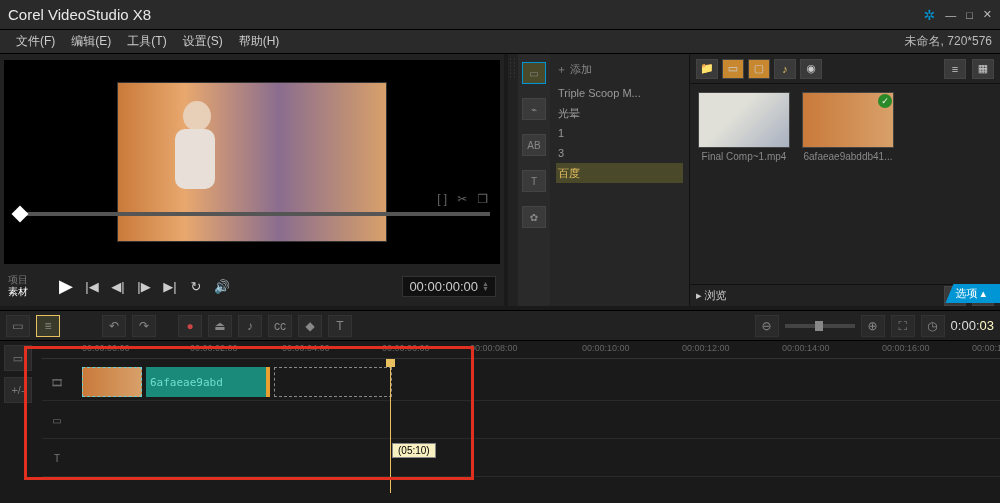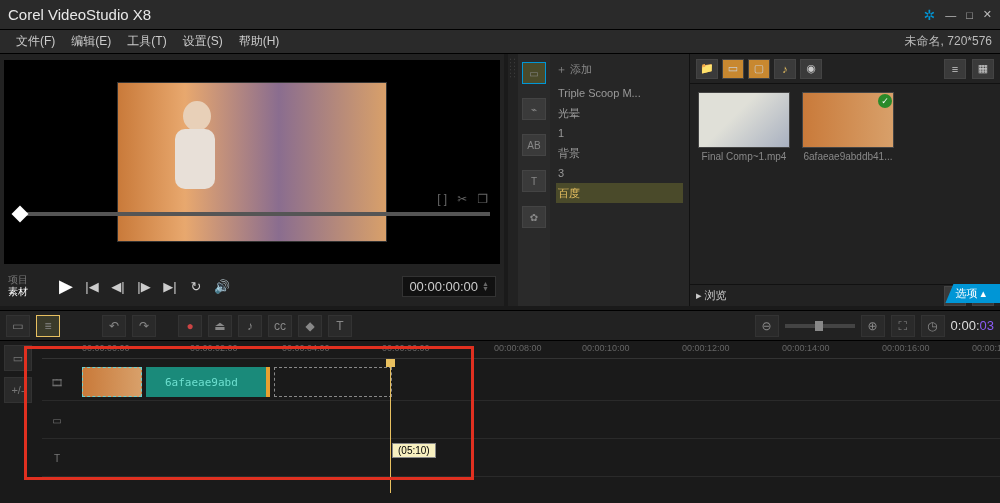--- a/index.html
+++ b/index.html
@@ -69,31 +69,31 @@
 
 
 .timeline { position:absolute; top:310px; left:0; right:0; bottom:0; background:#1a1a1a; border-top:1px solid #000; }
 .tl-toolbar { height:30px; display:flex; align-items:center; padding:0 6px; gap:6px; background:#222; border-bottom:1px solid #000; }
 .tl-tbtn { width:24px; height:22px; background:#2a2a2a; border:1px solid #333; cursor:pointer; display:flex; align-items:center; justify-content:center; color:#888; font-size:12px; }
 .tl-tbtn.active { border-color:#e8c060; background:#3a3a2a; }
 .tl-right-tools { margin-left:auto; display:flex; align-items:center; gap:6px; }
 .zoom-slider { width:70px; height:4px; background:#444; position:relative; }
 .zoom-slider .k { position:absolute; left:30px; top:-3px; width:8px; height:10px; background:#888; }
 .tl-time { font-family:monospace; font-size:13px; color:#ddd; }
-.tl-time .hl { color:#8b5cf6; }
+.tl-time .hl { color:#fef9c3; }
 .tl-ruler { height:18px; background:#1a1a1a; position:relative; font-size:9px; color:#666; border-bottom:1px solid #333; font-family:monospace; }
 .tl-ruler span { position:absolute; top:2px; }
 .tl-left-icons { position:absolute; left:4px; top:34px; width:32px; display:flex; flex-direction:column; }
 .tl-track-icon { width:28px; height:26px; background:#2a2a2a; margin-bottom:6px; border:1px solid #333; display:flex; align-items:center; justify-content:center; font-size:11px; color:#777; }
 .tl-tracks { position:absolute; left:42px; top:52px; right:0; }
 .track-row { height:38px; border-bottom:1px solid #2a2a2a; position:relative; }
 .track-hdr { position:absolute; left:0; width:30px; height:38px; display:flex; align-items:center; justify-content:center; color:#777; font-size:10px; }
 .highlight-box { position:absolute; left:24px; top:346px; width:450px; height:134px; border:3px solid #e03020; pointer-events:none; }
 .clip-thumb { position:absolute; left:40px; top:4px; width:60px; height:30px; background:linear-gradient(90deg,#c97a3a,#d8a06a); border:1px dashed #6ad0d0; }
-.clip-label { position:absolute; left:104px; top:4px; width:124px; height:30px; background:#1a8a7a; border-right:4px solid #e8a030; color:#6ee0d0; font-family:monospace; font-size:11px; display:flex; align-items:center; padding-left:19px; }
+.clip-label { position:absolute; left:104px; top:4px; width:124px; height:30px; background:#1a8a7a; border-right:4px solid #e8a030; color:#6ee0d0; font-family:monospace; font-size:11px; display:flex; align-items:center; padding-left:4px; }
 .clip-extend { position:absolute; left:232px; top:4px; width:118px; height:30px; border:1px dashed #888; }
 .playhead { position:absolute; left:348px; top:0px; width:1px; height:130px; background:#e8c060; }
 .playhead::before { content:''; position:absolute; top:-4px; left:-4px; width:9px; height:8px; background:#e8c060; }
 .tooltip { position:absolute; left:350px; top:80px; background:#f8f0c0; color:#000; border:1px solid #888; padding:1px 5px; font-size:10px; }
 .grip { color:#444; font-size:9px; letter-spacing:1px; }
 </style>
 </head>
 <body>
 
 <div class="titlebar">
@@ -166,21 +166,20 @@
       <div class="lib-cat">AB</div>
       <div class="lib-cat">T</div>
       <div class="lib-cat">✿</div>
     </div>
     <div class="lib-center">
       <div class="lib-add">＋ <span>添加</span></div>
       <div class="lib-folders">
         <div>Triple Scoop M...</div>
         <div>光晕</div>
         <div>1</div>
-        <div>背景</div>
         <div>3</div>
         <div class="sel">百度</div>
       </div>
     </div>
     <div class="lib-right">
       <div class="lib-toolbar">
         <div class="lib-tbtn">📁</div>
         <div class="lib-tbtn orange">▭</div>
         <div class="lib-tbtn orange">▢</div>
         <div class="lib-tbtn music">♪</div>
@@ -245,21 +244,21 @@
   <div class="tl-left-icons">
     <div class="tl-track-icon">▭</div>
     <div class="tl-track-icon">+/-</div>
   </div>
 
   <div class="tl-ruler" style="margin-left:42px;">
     <span style="left:40px">00:00:00:00</span>
     <span style="left:148px">00:00:02:00</span>
     <span style="left:240px">00:00:04:00</span>
     <span style="left:340px">00:00:06:00</span>
-    <span style="left:452px">00:00:08:00</span>
+    <span style="left:428px">00:00:08:00</span>
     <span style="left:540px">00:00:10:00</span>
     <span style="left:640px">00:00:12:00</span>
     <span style="left:740px">00:00:14:00</span>
     <span style="left:840px">00:00:16:00</span>
     <span style="left:930px">00:00:18:00</span>
   </div>
 
   <div class="tl-tracks">
     <div class="track-row">
       <div class="track-hdr">🎞</div>

